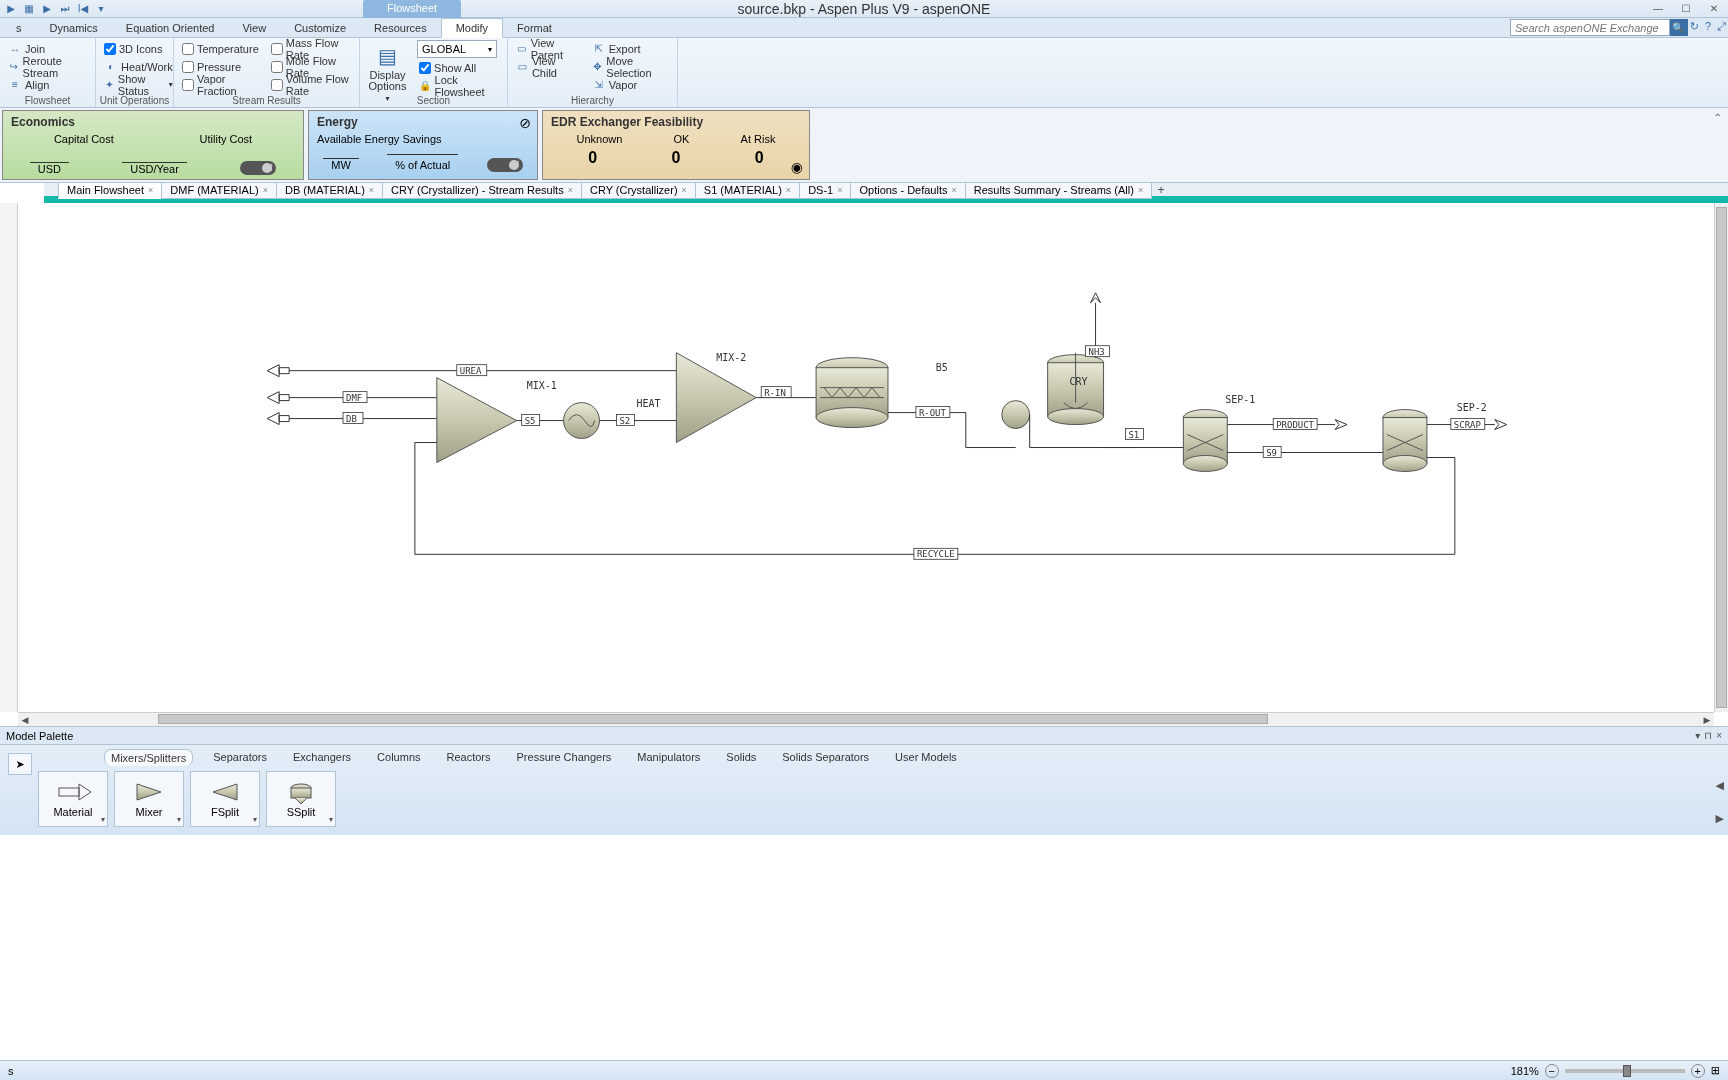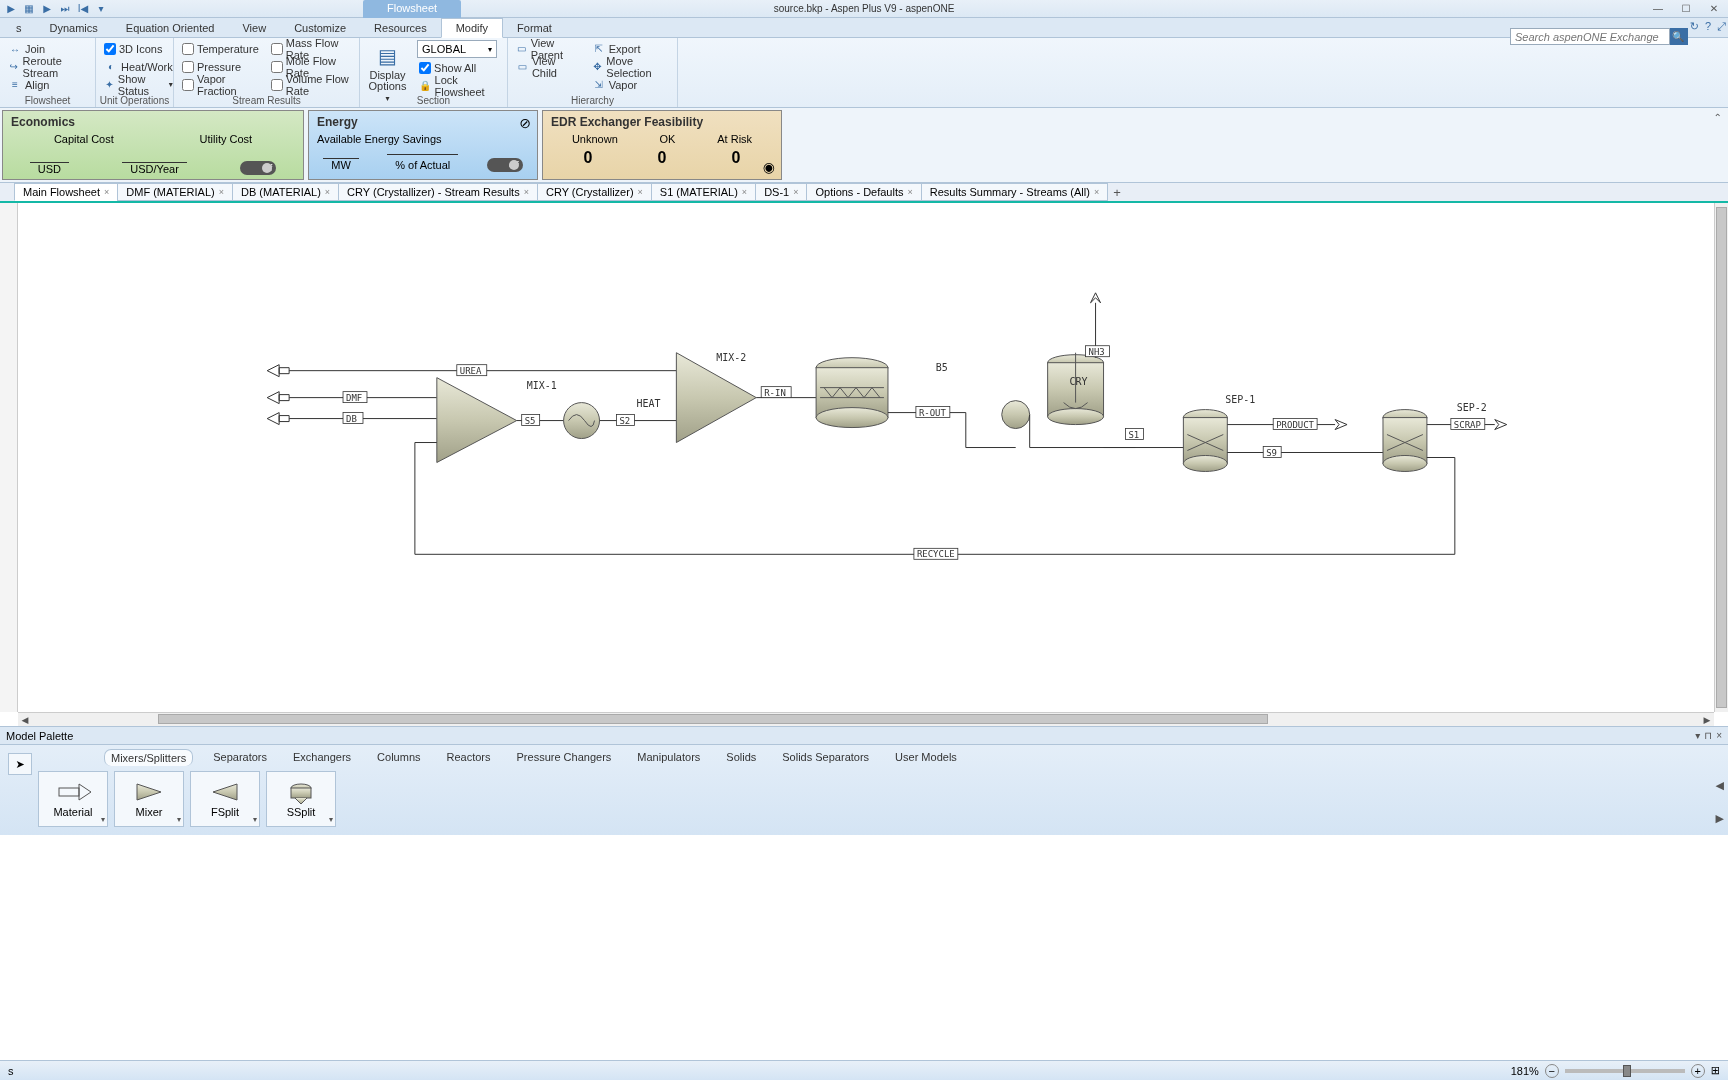--- a/index.html
+++ b/index.html
@@ -2,30 +2,30 @@
 <html><head>
 <meta charset="utf-8">
 <style>
 * { box-sizing: border-box; margin: 0; padding: 0; font-family: 'Segoe UI', Tahoma, sans-serif; }
 body { width: 1728px; height: 1080px; background: #fff; overflow: hidden; font-size: 11px; }
 
 
 .titlebar { height: 18px; background: linear-gradient(#e8f0f8,#dce8f4); display:flex; align-items:center; position:relative; border-bottom:1px solid #b0c4d8;}
 .titlebar .qat { display:flex; gap:4px; padding-left:4px;}
 .titlebar .qat span { width:14px; height:14px; display:flex; align-items:center; justify-content:center; color:#3a6ea5; font-size:10px;}
-.titlebar .title { position:absolute; left:50%; transform:translateX(-50%); font-size:10px; color:#333;}
+.titlebar .title { position:absolute; left:50%; transform:translateX(-50%); font-size:14px; color:#333;}
 .titlebar .winbtns { position:absolute; right:0; display:flex;}
 .titlebar .winbtns span{ width:28px; height:18px; display:flex; align-items:center; justify-content:center; font-size:10px; color:#555;}
 .tabhighlight { position:absolute; left:363px; top:0; height:18px; background:#8fb8e0; color:#fff; padding:2px 24px; font-size:11px; border-radius:2px 2px 0 0;}
 
 
 .ribbontabs { height:20px; background:#dce8f4; display:flex; align-items:center; padding-left:2px; border-bottom:1px solid #b0c4d8; position:relative;}
 .ribbontabs .tab { padding:3px 14px; font-size:11px; color:#333; cursor:pointer;}
 .ribbontabs .tab.active { background:#fff; border:1px solid #b0c4d8; border-bottom:1px solid #fff; margin-bottom:-1px;}
-.searchbox { position:absolute; right:40px; top:10px; display:flex; align-items:center;}
+.searchbox { position:absolute; right:40px; top:1px; display:flex; align-items:center;}
 .searchbox input { width:160px; height:17px; border:1px solid #9ab; font-size:11px; padding:0 4px; font-style:italic; color:#888;}
 .searchbox .sbtn { width:18px; height:17px; background:#3a6ea5; color:#fff; display:flex; align-items:center; justify-content:center; font-size:10px;}
 .helpicons { position:absolute; right:2px; top:2px; display:flex; gap:6px; color:#3a6ea5; font-size:11px;}
 
 
 .ribbon { height:70px; background:linear-gradient(#f0f6fc,#e4eef8); border-bottom:1px solid #b0c4d8; display:flex;}
 .rgroup { border-right:1px solid #c4d4e4; padding:2px 6px 0 6px; display:flex; flex-direction:column; position:relative;}
 .rgroup .glabel { position:absolute; bottom:1px; left:0; right:0; text-align:center; font-size:10px; color:#555;}
 .rgroup .gbody { flex:1; display:flex; gap:8px;}
 .rcol { display:flex; flex-direction:column; gap:1px;}
@@ -34,31 +34,31 @@
 .ritem input[type=checkbox]{ width:12px; height:12px;}
 .bigbtn { display:flex; flex-direction:column; align-items:center; justify-content:center; width:50px; gap:2px; font-size:11px; color:#333;}
 .bigbtn .bico{ font-size:20px; color:#3a6ea5;}
 .combo { width:80px; height:18px; border:1px solid #9ab; background:#fff; font-size:11px; padding:0 4px; display:flex; align-items:center; justify-content:space-between;}
 
 
 .kpis { height:75px; display:flex; border-bottom:1px solid #b0c4d8; position:relative; background:#eef4fa;}
 .kpi { border:1px solid #888; margin:2px; position:relative; padding:4px 8px;}
 .kpi.green{ background:linear-gradient(#d4e8c4,#b8dca0); width:302px;}
 .kpi.blue { background:linear-gradient(#cce4f8,#a8d0f0); width:230px;}
-.kpi.tan  { background:linear-gradient(#f0e0c0,#e8d4a8); width:240px;}
+.kpi.tan  { background:linear-gradient(#f0e0c0,#e8d4a8); width:268px;}
 .kpi h4{ font-size:12px; font-weight:bold; color:#333;}
 .kpi .row{ display:flex; justify-content:space-around; margin-top:4px; font-size:11px;}
 .kpi .val{ font-size:16px; font-weight:bold; text-align:center;}
 .kpi .sub{ position:absolute; bottom:4px; left:0; right:0; display:flex; justify-content:space-around; align-items:center;}
 .toggle{ width:36px; height:14px; border-radius:7px; background:#555; color:#fff; font-size:9px; display:flex; align-items:center; justify-content:flex-end; padding:0 4px;}
 .toggle::before{content:''; width:10px;height:10px; background:#ccc; border-radius:50%; position:absolute; margin-left:-28px;}
 .collapse-caret{ position:absolute; right:6px; top:4px; font-size:10px; color:#555;}
 
 
-.doctabs { height:20px; background:#e8eef6; border-bottom:2px solid #14b8a6; display:flex; align-items:center; padding-left:14px; gap:0;}
+.doctabs { height:20px; background:#e8eef6; border-bottom:7px solid #14b8a6; display:flex; align-items:center; padding-left:14px; gap:0;margin-left:44px;}
 .doctab { padding:2px 8px; font-size:11px; border:1px solid #b0c4d8; background:#f4f8fc; display:flex; align-items:center; gap:4px; margin-right:-1px;}
 .doctab.active{ background:#fff; border-bottom:1px solid #fff;}
 .doctab .x{ font-size:9px; color:#888;}
 .addtab{ width:16px; text-align:center; font-size:13px; color:#555; padding:0 6px;}
 
 
 .canvaswrap{ position:relative; height:524px; background:#fff; border-bottom:1px solid #b0c4d8;}
 .canvas-inner{ position:absolute; left:18px; top:0; right:14px; bottom:14px; background:#fff; overflow:hidden;}
 .vruler{ position:absolute; left:0; top:0; width:18px; bottom:14px; background:#f4f4f4; border-right:1px solid #ccc;}
 .hscroll{ position:absolute; left:18px; right:14px; bottom:0; height:14px; background:#f0f0f0; border-top:1px solid #ccc; display:flex; align-items:center;}

